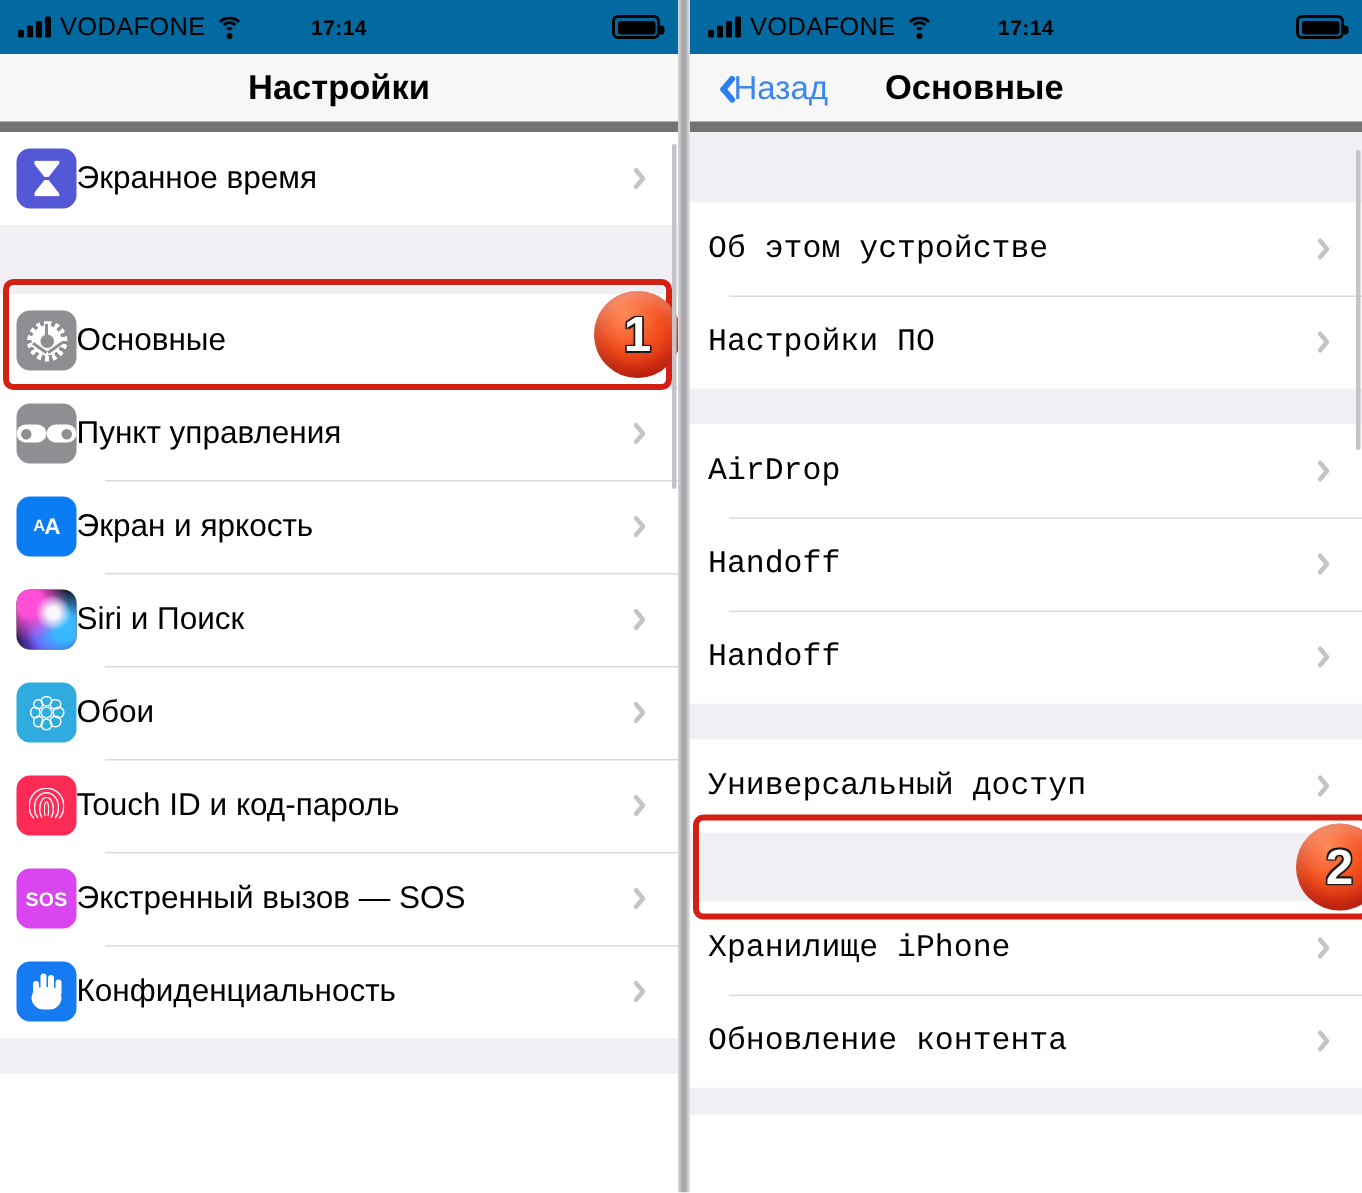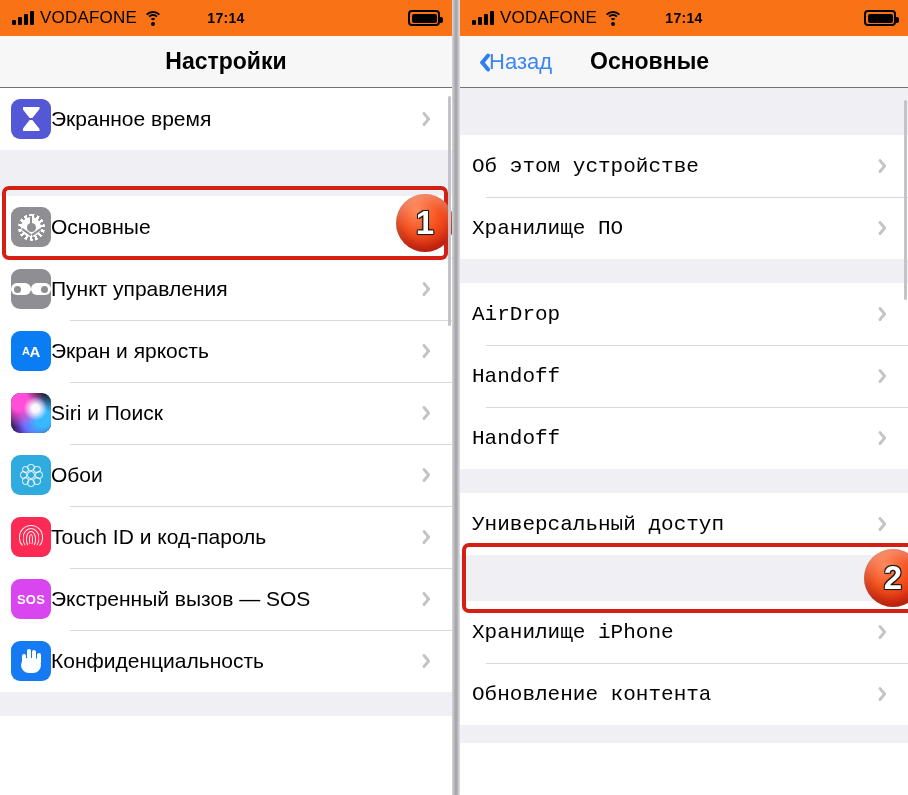--- a/index.html
+++ b/index.html
@@ -11,21 +11,21 @@
   }
   .screens { display: flex; width: 908px; height: 795px; position: relative; }
   .panel { position: relative; height: 795px; background: #ffffff; overflow: hidden; }
   .panel-left  { width: 452px; }
   .divider { width: 8px; height: 795px; background: linear-gradient(to right,#d8d8dc,#a7a7ac 40%,#a7a7ac 60%,#e4e4e8); flex: 0 0 8px; }
   .panel-right { width: 448px; }
 
   
   .statusbar {
     height: 36px; display: flex; align-items: center;
-    padding: 0 12px; background: #f97316; position: relative;
+    padding: 0 12px; background: #0369a1; position: relative;
   }
   .sb-left { display: flex; align-items: center; gap: 6px; }
   .bars { display: flex; align-items: flex-end; gap: 2px; height: 14px; }
   .bars i { display: block; width: 4px; background: #000; border-radius: 1px; }
   .bars i:nth-child(1){ height: 5px; }
   .bars i:nth-child(2){ height: 8px; }
   .bars i:nth-child(3){ height: 11px; }
   .bars i:nth-child(4){ height: 14px; }
   .carrier { font-size: 17px; font-weight: 500; letter-spacing: .2px; color:#000; }
   .wifi { position: relative; width: 20px; height: 15px; }
@@ -39,21 +39,21 @@
     font-size: 14px; font-weight: 700; color: #000; letter-spacing: .3px;
   }
   .sb-right { margin-left: auto; display: flex; align-items: center; }
   .battery { position: relative; width: 32px; height: 16px; border: 2px solid #000; border-radius: 4px; }
   .battery .fill { position: absolute; inset: 1.5px; background: #000; border-radius: 2px; }
   .battery .cap { position: absolute; right: -5px; top: 4.5px; width: 3px; height: 6px; background: #000; border-radius: 0 2px 2px 0; }
 
   
   .navbar {
     height: 52px; background: #f7f7f7; display: flex; align-items: center;
-    position: relative; border-bottom: 1px solid #737373;
+    position: relative; border-bottom: 7px solid #737373;
   }
   .nav-title { position:absolute; left:0; right:0; text-align:center; font-size:23px; font-weight:700; color:#000; }
   .navbar.right .nav-title { left: 130px; right: auto; text-align: left; }
   .back-btn { display: flex; align-items: center; gap: 2px; padding-left: 14px; cursor: pointer; }
   .chev-back { width: 13px; height: 22px; position: relative; }
   .chev-back::before, .chev-back::after {
     content:""; position:absolute; left:5px; width:4px; height:13px; background:#2f7ef0; border-radius:2px;
   }
   .chev-back::before { top:0px;  transform: rotate(40deg);  transform-origin: bottom center; }
   .chev-back::after  { top:10px; transform: rotate(-40deg); transform-origin: top center; }
@@ -378,21 +378,21 @@
 
     <div class="list hl-wrap">
       <div class="gap gap-top" style="height:47px"></div>
 
       <div class="group">
         <div class="row">
           <div class="row-label">Об этом устройстве</div>
           <div class="chev"></div>
         </div>
         <div class="row">
-          <div class="row-label">Хранилище ПО</div>
+          <div class="row-label">Настройки ПО</div>
           <div class="chev"></div>
         </div>
       </div>
 
       <div class="gap"></div>
 
       <div class="group">
         <div class="row">
           <div class="row-label">AirDrop</div>
           <div class="chev"></div>

